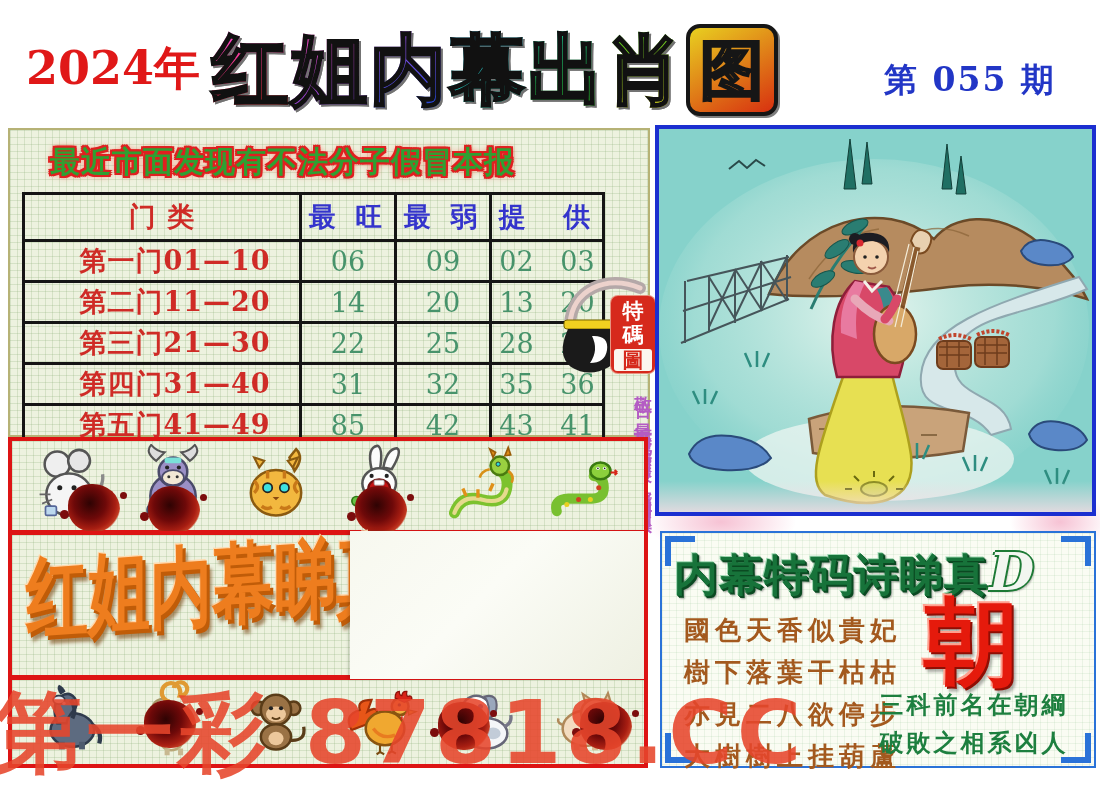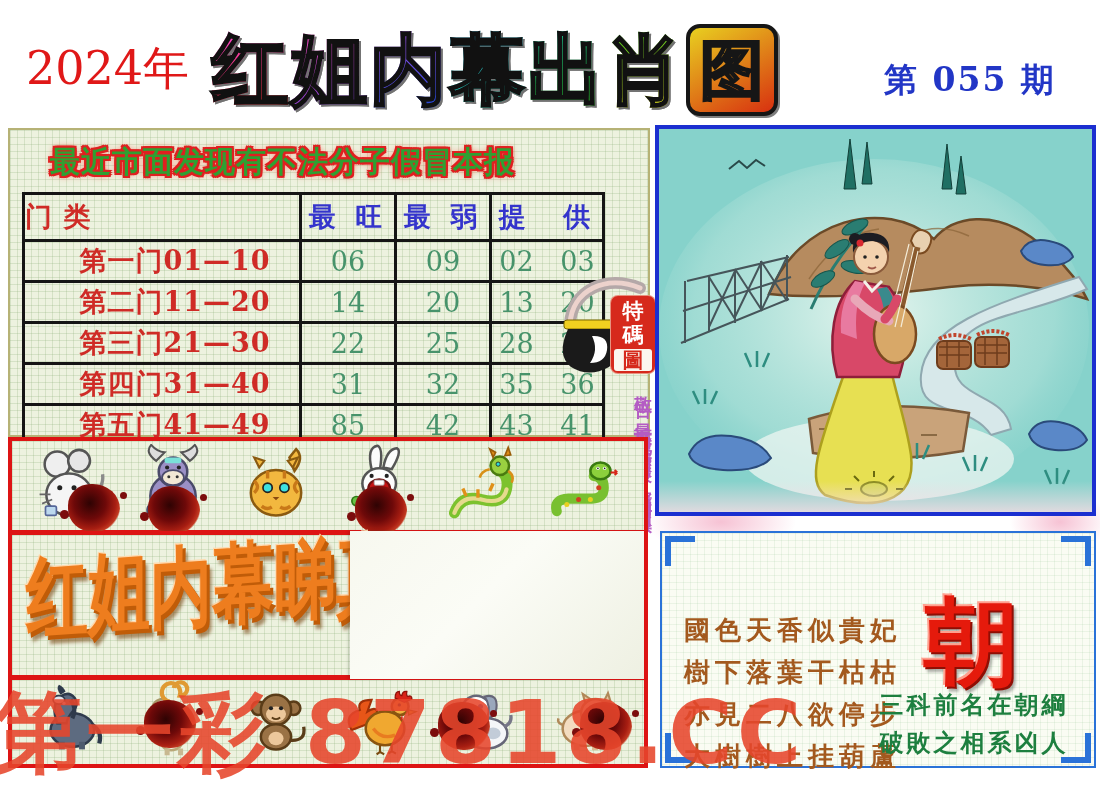--- a/index.html
+++ b/index.html
@@ -2,21 +2,21 @@
 <html><head>
 <meta charset="utf-8">
 <style>
   html,body{margin:0;padding:0;}
   body{width:1100px;height:795px;position:relative;background:#ffffff;overflow:hidden;
        font-family:"DejaVu Sans","Liberation Sans",sans-serif;}
   .abs{position:absolute;}
 
   
   #year{left:26px;top:38px;font-family:"DejaVu Serif","Liberation Serif",serif;
-        font-size:46px;font-weight:normal;color:#e01818;text-align:center;}
+        font-size:46px;font-weight:bold;color:#e01818;text-align:center;}
   #title{left:212px;top:24px;width:660px;display:flex;gap:3px;align-items:center;}
   .tchar{font-size:76px;font-weight:bold;line-height:92px;color:transparent;
          -webkit-background-clip:text;background-clip:text;
          -webkit-text-stroke:2.5px #111;
          filter:drop-shadow(2px 2px 0 rgba(0,0,0,.55));}
   .tbadge{display:inline-block;width:84px;height:84px;border:4px solid #161616;border-radius:14px;
           text-align:center;filter:drop-shadow(2px 2px 0 rgba(0,0,0,.5));}
   .tbadge .tchar{background:none!important;-webkit-text-stroke:2.5px #161616;color:transparent;
           filter:none;font-size:64px;line-height:84px;}
   #issue{left:884px;top:58px;font-family:"DejaVu Serif","Liberation Serif",serif;
@@ -129,21 +129,21 @@
   <span class="tbadge" id="badge6" style="background: linear-gradient(150deg, rgb(232, 208, 32), rgb(216, 48, 16));"><span class="tchar">图</span></span>
 </div>
 <div class="abs" id="issue">第 055 期</div>
 
 <div class="abs gridbg" id="panelTL">
   <div class="abs" id="tableTitle">最近市面发现有不法分子假冒本报</div>
 
   <table class="abs" id="numTable">
     <tbody>
         <tr class="hrow">
-      <td class="cat" style="text-align:left;padding-left:0;">门  类</td>
+      <td class="cat" style="text-align:center;padding-left:0;">门  类</td>
       <td class="v1">最 旺</td>
       <td class="v2">最 弱</td>
       <td class="v3">提 供</td>
     </tr>
     <tr class="drow">
       <td class="cat">第一门01—10</td>
       <td class="v1">06</td>
       <td class="v2">09</td>
       <td class="v3">02 03</td>
     </tr>
@@ -451,20 +451,23 @@
     <path d="M215,348 v-6 M200,352 l-5,-5 M230,352 l5,-5 M193,360 h-7 M237,360 h7" stroke="#6a6a10" stroke-width="2"></path>
     <rect x="0" y="352" width="433" height="31" fill="url(#fade)"></rect>
   </svg>
 </div>
 
 <div class="abs" id="panelBR">
   <span class="cb cb-tl"></span>
   <span class="cb cb-tr"></span>
   <span class="cb cb-bl"></span>
   <span class="cb cb-br"></span>
+  <div class="abs" id="poemTitle">
+    <span>内幕特码诗睇真</span><span class="dsuffix">D</span>
+  </div>
   <div class="abs" id="poemLines">
     <div>國色天香似貴妃</div>
     <div>樹下落葉干枯枯</div>
     <div>亦見二八欲停步</div>
     <div>大樹樹上挂葫蘆</div>
   </div>
   <div class="abs" id="bigchar">朝</div>
   <div class="abs" id="poemBottom">
     <div>三科前名在朝綱</div>
     <div>破敗之相系凶人</div>

